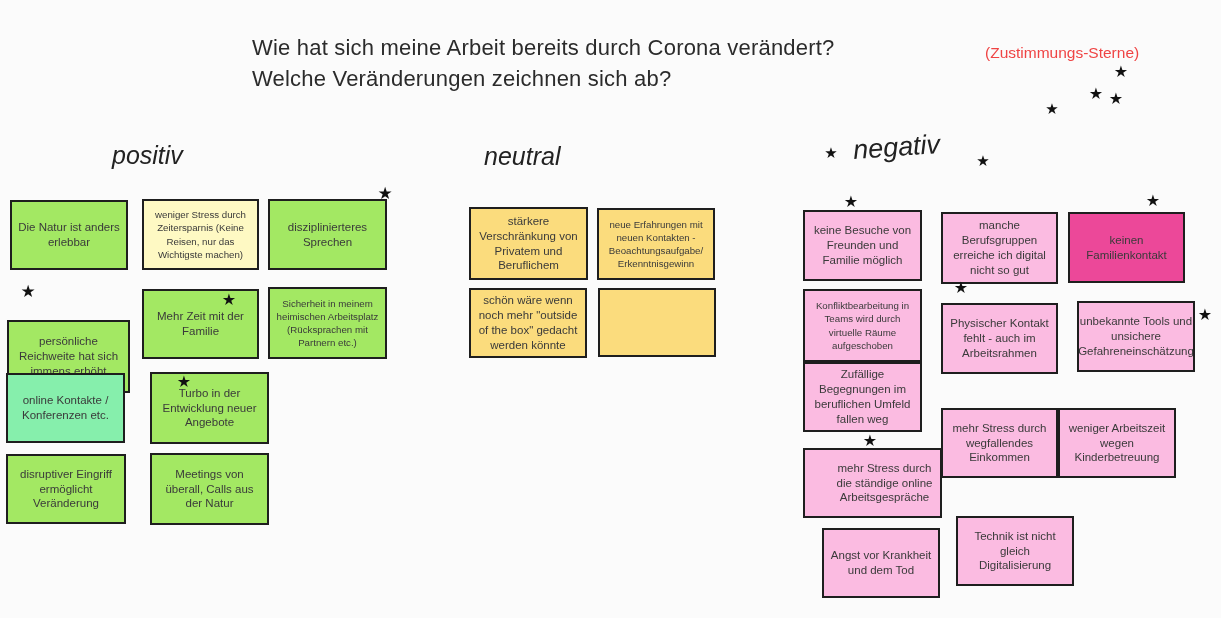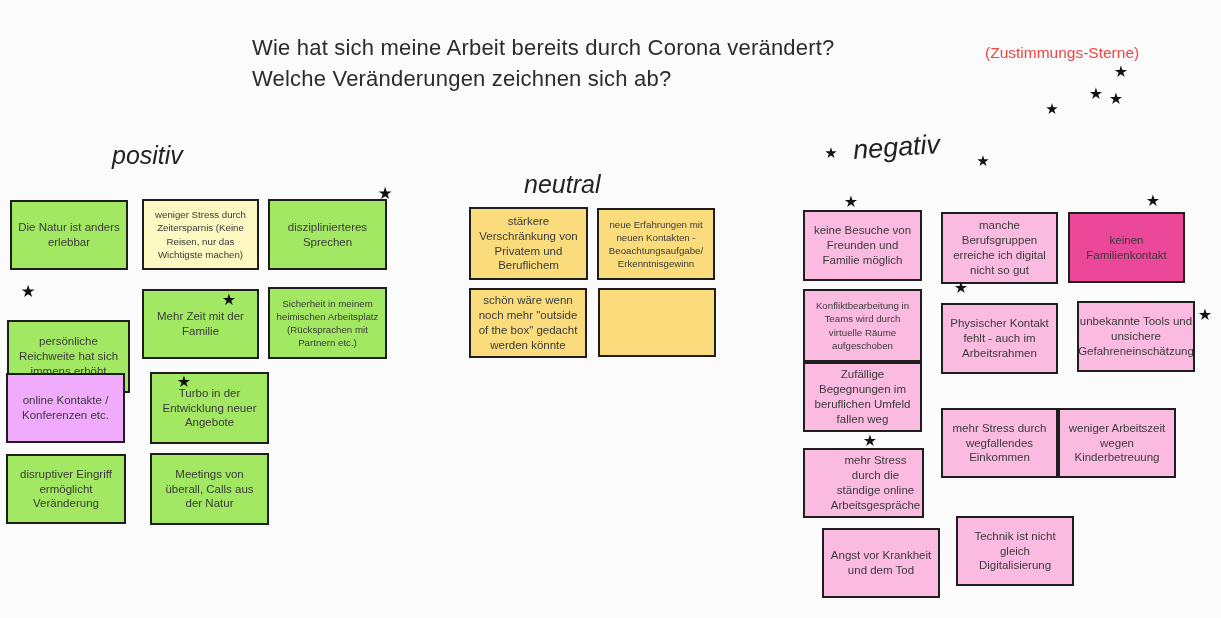--- a/index.html
+++ b/index.html
@@ -37,21 +37,21 @@
     white-space: nowrap;
   }
   .col-header {
     position: absolute;
     font-style: italic;
     font-size: 25px;
     color: #222;
     white-space: nowrap;
   }
   .col-header.positiv { left: 112px; top: 141px; }
-  .col-header.neutral { left: 524px; top: 142px; margin-top: 28px; }
+  .col-header.neutral { left: 484px; top: 142px; }
   .col-header.negativ { left: 853px; top: 132px; font-size: 27px; transform: rotate(-4deg); }
   .note {
     position: absolute;
     border: 2px solid #1e1e1e;
     box-sizing: border-box;
     display: flex;
     align-items: center;
     justify-content: center;
     text-align: center;
     padding: 4px 6px;
@@ -96,21 +96,21 @@
     </div>
     <div class="note" style="left: 7px; top: 288px; width: 123px; height: 73px; background: rgb(163, 232, 99); border-color: rgb(30, 30, 30); margin-top: 32px;">
       <span>persönliche Reichweite hat sich immens erhöht</span>
     </div>
     <div class="note" style="left: 142px; top: 289px; width: 117px; height: 70px; background: rgb(163, 232, 99); border-color: rgb(30, 30, 30);">
       <span>Mehr Zeit mit der Familie</span>
     </div>
     <div class="note small" style="left: 268px; top: 287px; width: 119px; height: 72px; background: rgb(163, 232, 99); border-color: rgb(30, 30, 30);">
       <span>Sicherheit in meinem heimischen Arbeitsplatz (Rücksprachen mit Partnern etc.)</span>
     </div>
-    <div class="note" style="left: 6px; top: 373px; width: 119px; height: 70px; background: #f0abfc; border-color: rgb(30, 30, 30);">
+    <div class="note" style="left: 6px; top: 373px; width: 119px; height: 70px; background: #86efac; border-color: rgb(30, 30, 30);">
       <span>online Kontakte / Konferenzen etc.</span>
     </div>
     <div class="note" style="left: 150px; top: 372px; width: 119px; height: 72px; background: rgb(163, 232, 99); border-color: rgb(30, 30, 30);">
       <span>Turbo in der Entwicklung neuer Angebote</span>
     </div>
     <div class="note" style="left: 6px; top: 454px; width: 120px; height: 70px; background: rgb(163, 232, 99); border-color: rgb(30, 30, 30);">
       <span>disruptiver Eingriff ermöglicht Veränderung</span>
     </div>
     <div class="note" style="left: 150px; top: 453px; width: 119px; height: 72px; background: rgb(163, 232, 99); border-color: rgb(30, 30, 30);">
       <span>Meetings von überall, Calls aus der Natur</span>
@@ -147,21 +147,21 @@
     </div>
     <div class="note" style="left: 803px; top: 362px; width: 119px; height: 70px; background: rgb(251, 187, 225); border-color: rgb(30, 30, 30);">
       <span>Zufällige Begegnungen im beruflichen Umfeld fallen weg</span>
     </div>
     <div class="note" style="left: 941px; top: 408px; width: 117px; height: 70px; background: rgb(251, 187, 225); border-color: rgb(30, 30, 30);">
       <span>mehr Stress durch wegfallendes Einkommen</span>
     </div>
     <div class="note" style="left: 1058px; top: 408px; width: 118px; height: 70px; background: rgb(251, 187, 225); border-color: rgb(30, 30, 30);">
       <span>weniger Arbeitszeit wegen Kinderbetreuung</span>
     </div>
-    <div class="note" style="left: 803px; top: 448px; width: 121px; height: 70px; background: rgb(251, 187, 225); border-color: rgb(30, 30, 30); padding-left: 30px;">
+    <div class="note" style="left: 803px; top: 448px; width: 139px; height: 70px; background: rgb(251, 187, 225); border-color: rgb(30, 30, 30); padding-left: 30px;">
       <span>mehr Stress durch die ständige online Arbeitsgespräche</span>
     </div>
     <div class="note" style="left: 822px; top: 528px; width: 118px; height: 70px; background: rgb(251, 187, 225); border-color: rgb(30, 30, 30);">
       <span>Angst vor Krankheit und dem Tod</span>
     </div>
     <div class="note" style="left: 956px; top: 516px; width: 118px; height: 70px; background: rgb(251, 187, 225); border-color: rgb(30, 30, 30);">
       <span>Technik ist nicht gleich Digitalisierung</span>
     </div>
     <span class="star" style="left: 1121px; top: 72px; font-size: 16px; color: rgb(17, 17, 17);">★</span>
     <span class="star" style="left: 1096px; top: 94px; font-size: 16px; color: rgb(17, 17, 17);">★</span>

